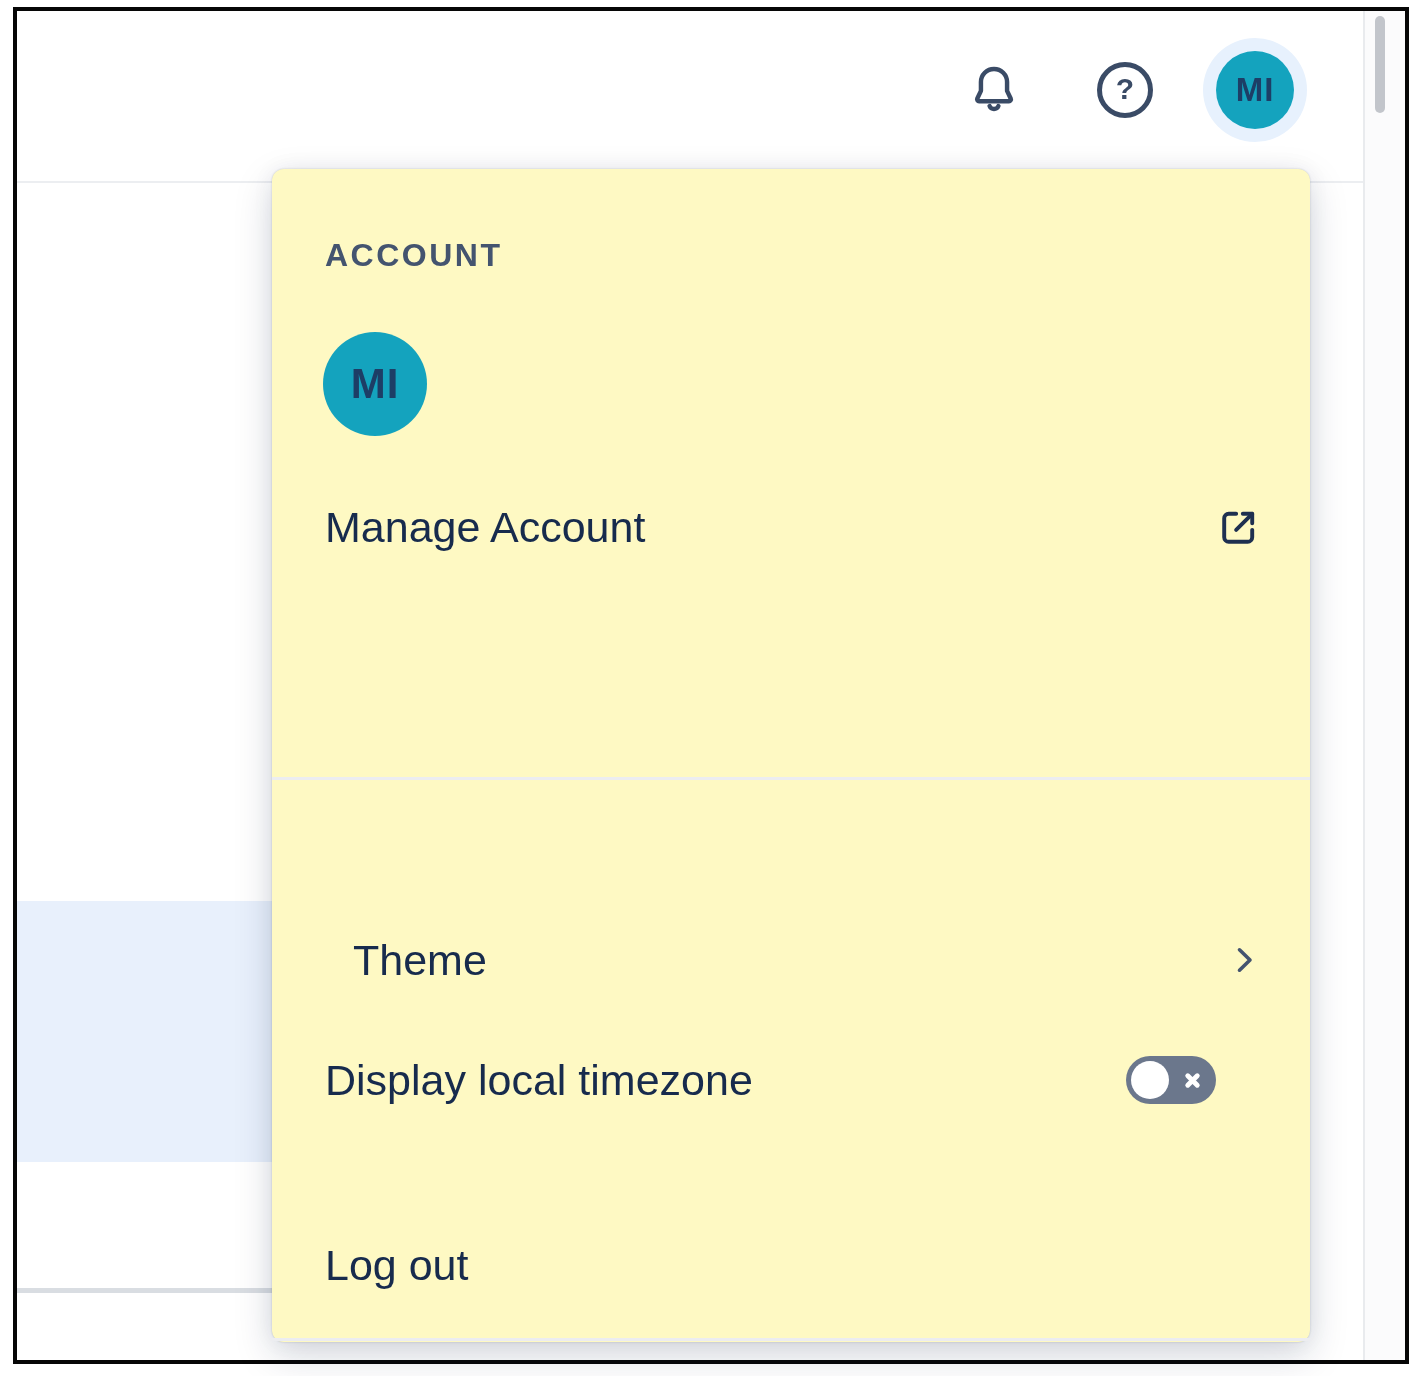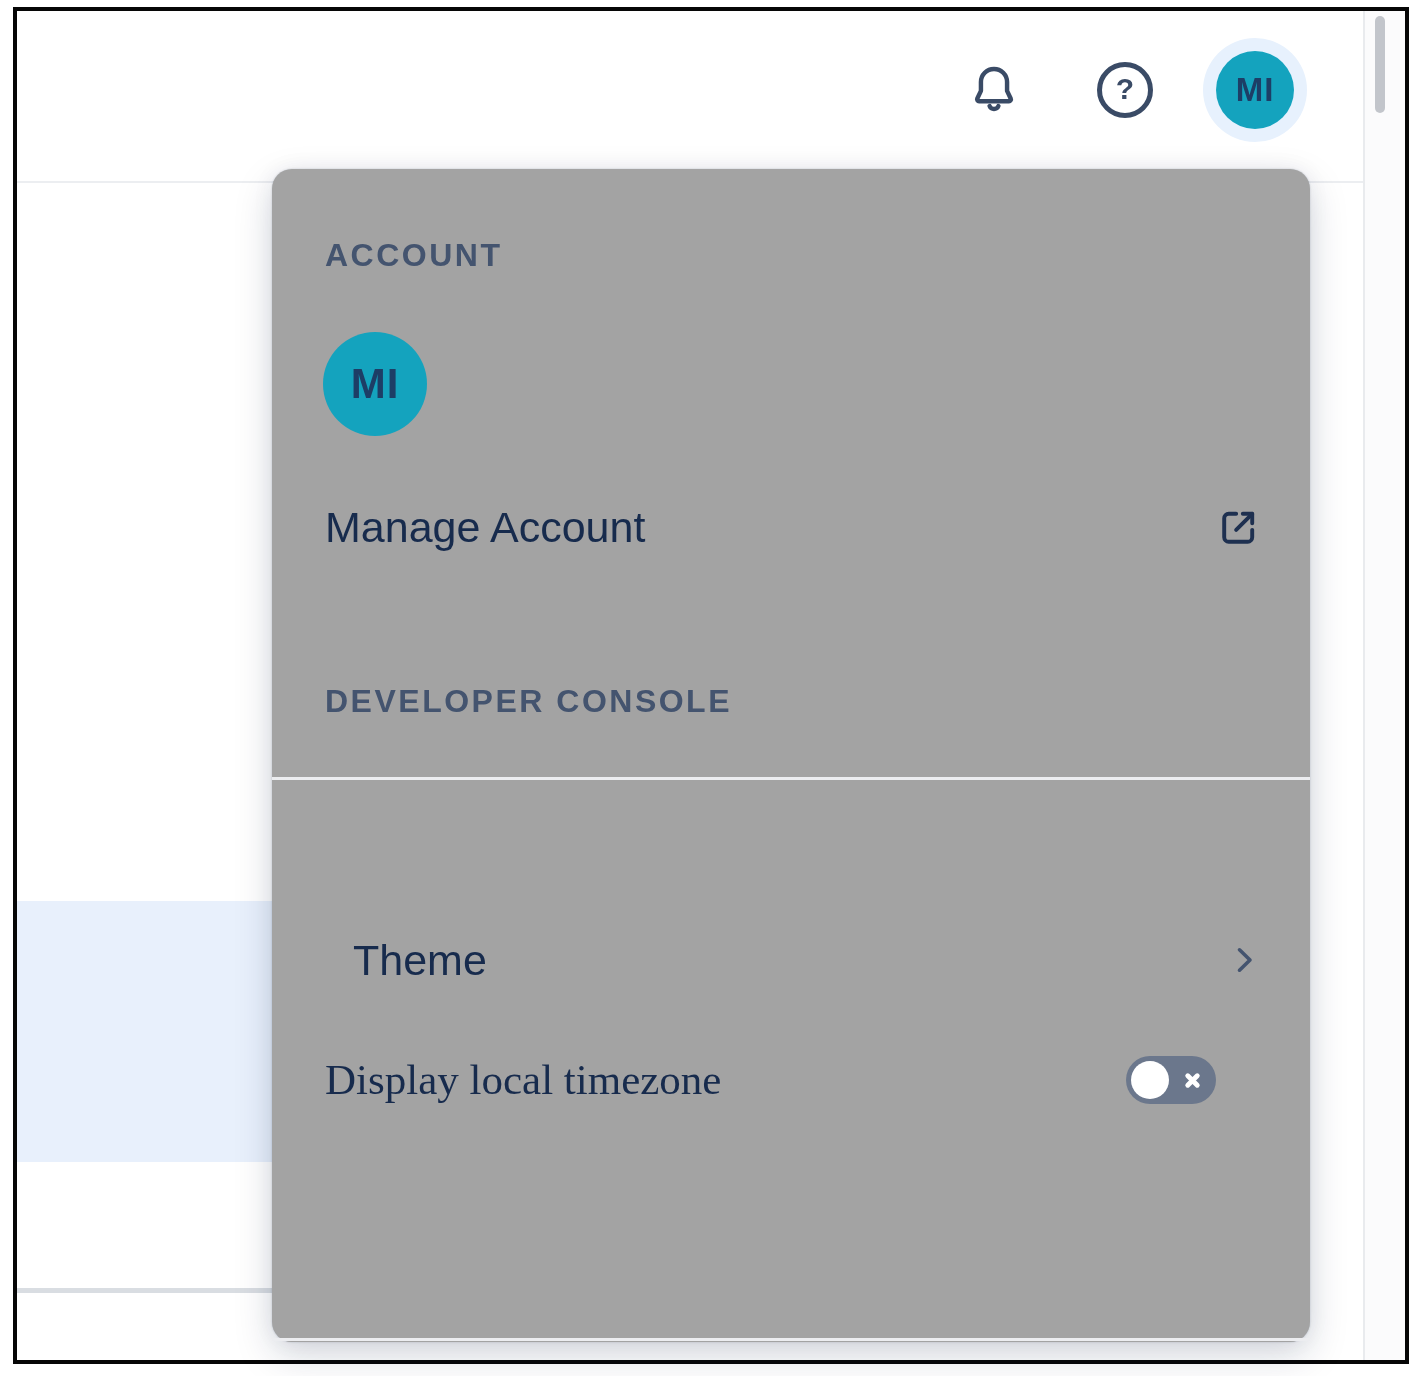--- a/index.html
+++ b/index.html
@@ -86,22 +86,22 @@
     width: 10px; height: 97px;
     background: #c2c5cb;
     border-radius: 5px;
     cursor: pointer;
   }
   
   .dropdown {
     position: absolute;
     left: 272px; top: 169px;
     width: 1038px; height: 1173px;
-    background: #a3a3a3;
-    border-radius: 20px;
+    background: #fef9c3;
+    border-radius: 12px;
     box-shadow: 0 0 2px rgba(9,30,66,0.22),
                 0 14px 38px rgba(9,30,66,0.17),
                 0 0 22px rgba(9,30,66,0.06);
     z-index: 10;
   }
   .section-header {
     position: absolute;
     left: 53px;
     font-size: 32px; font-weight: 700; letter-spacing: 2.5px;
     color: #44546f;
@@ -127,21 +127,21 @@
   }
   .menu-label {
     font-size: 43px;
     color: #172b4d;
     line-height: 52px;
     white-space: nowrap;
   }
   .row-manage  { top: 318px; }
   .row-myapps  { top: 611px; }
   .row-theme   { top: 751px; margin-left: 28px; }
-  .row-tz      { top: 871px; padding-right: 94px; font-family: Liberation Serif, serif; }
+  .row-tz      { top: 871px; padding-right: 94px; }
   .row-logout  { top: 1056px; }
   .dd-divider {
     position: absolute;
     left: 0; width: 100%; height: 3px;
     background: #ecedf0;
   }
   .dd-div-1 { top: 608px; }
   .dd-div-2 { top: 1169px; }
   
   .toggle {
@@ -207,21 +207,20 @@
         <svg width="47" height="47" viewBox="0 0 24 24" fill="none">
           <path d="M19 13.2V17a2.3 2.3 0 0 1-2.3 2.3H7A2.3 2.3 0 0 1 4.7 17V7.3A2.3 2.3 0 0 1 7 5h3.8" stroke="#1e3050" stroke-width="2" stroke-linecap="round" stroke-linejoin="round"></path>
           <path d="M10.8 13.2 19 5" stroke="#1e3050" stroke-width="2" stroke-linecap="round"></path>
           <path d="M14.2 5H19v4.8" stroke="#1e3050" stroke-width="2" stroke-linecap="round" stroke-linejoin="round"></path>
         </svg>
       </span>
     </div>
 
     <div class="dd-divider dd-div-1"></div>
 
-    <div class="section-header sh-devconsole">DEVELOPER CONSOLE</div>
 
 
     <div class="menu-row row-theme">
       <span class="menu-label">Theme</span>
       <span class="trailing-icon">
         <svg width="36" height="36" viewBox="0 0 24 24" fill="none">
           <path d="M9 5.2 16 12l-7 6.8" stroke="#44546f" stroke-width="2.4" stroke-linecap="round" stroke-linejoin="round"></path>
         </svg>
       </span>
     </div>
@@ -233,15 +232,18 @@
         <span class="toggle-x" style="display:flex;">
           <svg width="19" height="19" viewBox="0 0 24 24" fill="none">
             <path d="M6 6l12 12M18 6 6 18" stroke="#ffffff" stroke-width="6.2" stroke-linecap="round"></path>
           </svg>
         </span>
       </button>
     </div>
 
     <div class="dd-divider dd-div-2"></div>
 
+    <div class="menu-row row-logout">
+      <span class="menu-label">Log out</span>
+    </div>
 
   </div>
 </div>
 
 </body></html>

